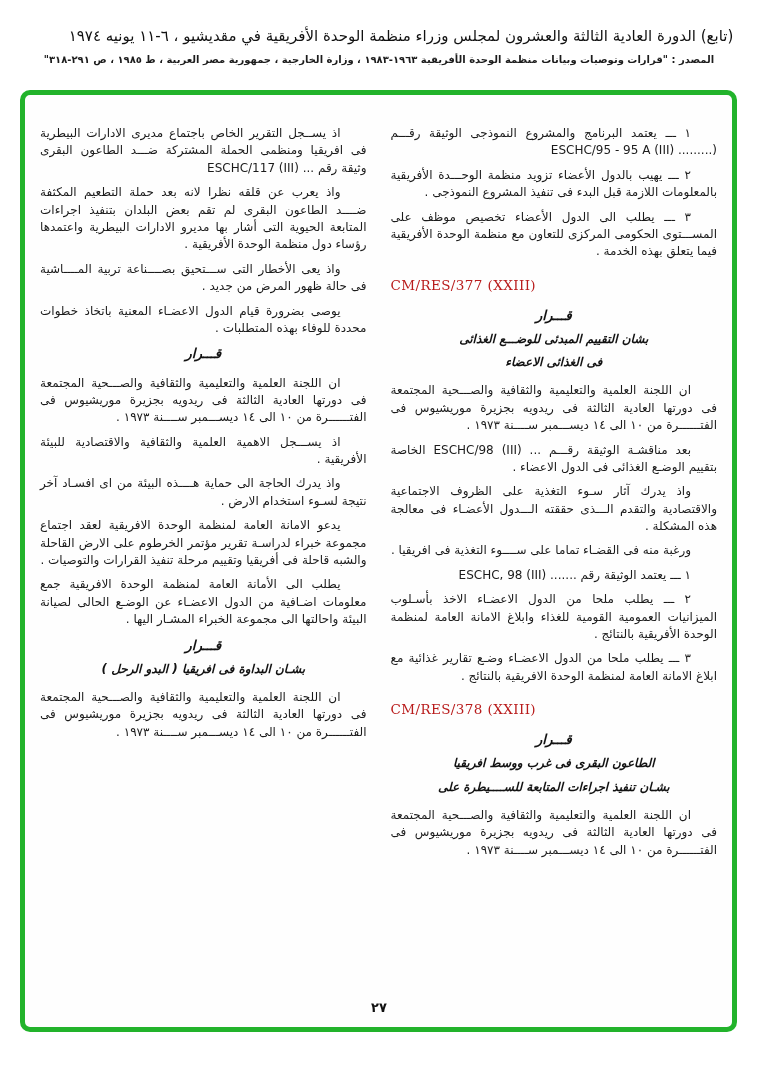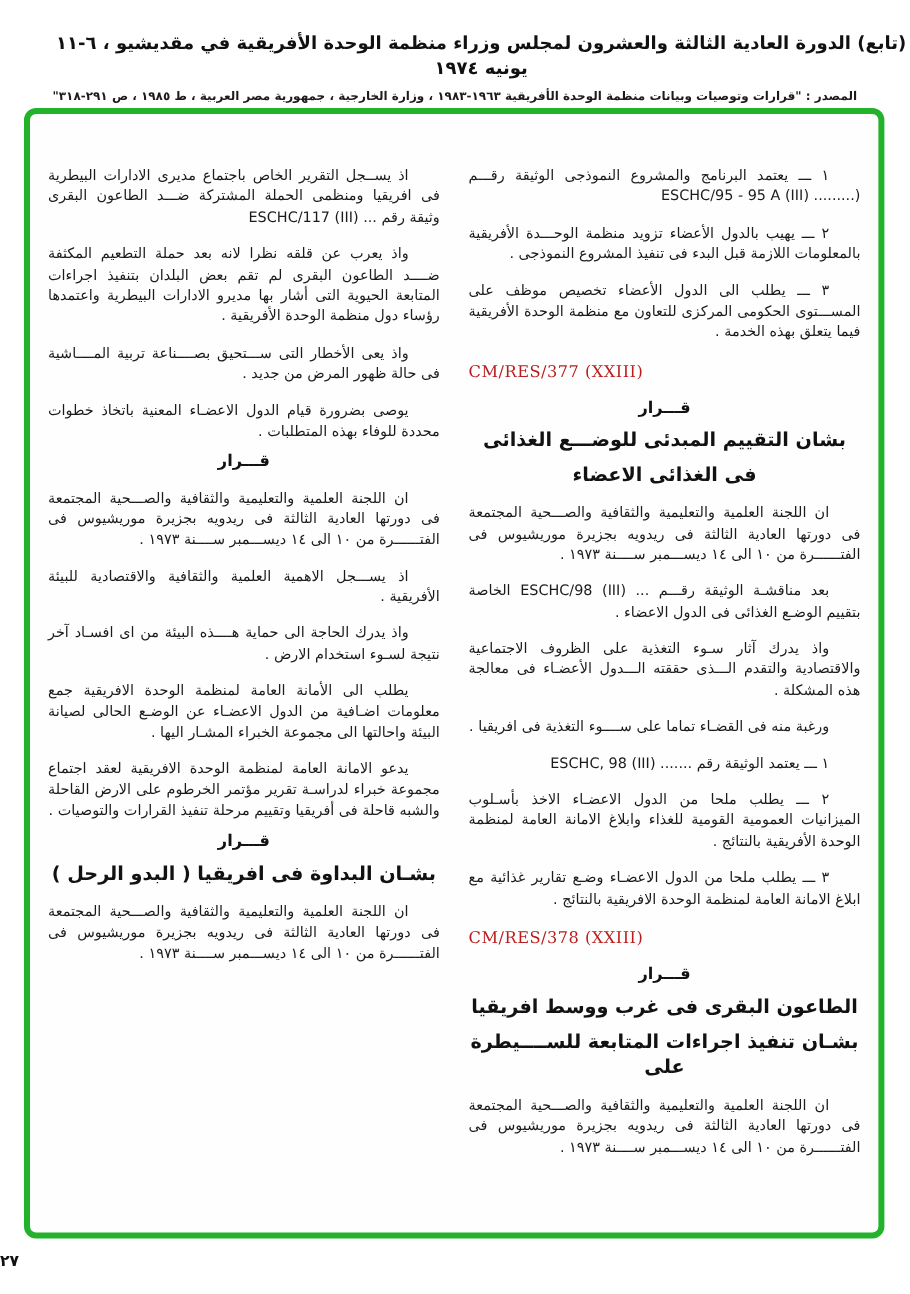--- a/index.html
+++ b/index.html
@@ -15,21 +15,21 @@
     font-family: "DejaVu Sans", sans-serif;
     color: #181818;
     direction: rtl;
   }
   .page-header {
     text-align: center;
     padding-top: 26px;
   }
   .doc-title {
     font-size: 15px;
-    font-weight: bold;
+    font-weight: normal;
     line-height: 1.4;
     color: #111;
     padding-left: 44px;
   }
   .doc-source {
     font-size: 10px;
     font-weight: bold;
     margin-top: 7px;
     color: #1c1c1c;
     letter-spacing: 0.1px;
@@ -56,53 +56,54 @@
   }
   .col {
     flex: 1 1 0;
     min-width: 0;
   }
   .para, .item {
     font-size: 12px;
     line-height: 1.45;
     text-align: justify;
     text-indent: 26px;
-    margin: 13px 0 7px 0;
+    margin: 0 0 7px 0;
     color: #1b1b1b;
   }
   .code {
     direction: ltr;
     text-align: left;
     font-family: "DejaVu Serif", serif;
     font-size: 13.5px;
     letter-spacing: 0.4px;
     margin: 16px 0 13px 0;
     color: #b91c1c;
   }
   .heading {
     margin: 4px 0 12px 0;
+    font-style: italic;
   }
   .heading-line {
     text-align: center;
     font-weight: bold;
-    font-size: 16px;
+    font-size: 12px;
     line-height: 1.35;
     margin: 7px 0;
     color: #121212;
   }
   .heading-main {
     font-size: 13.5px;
     letter-spacing: 0.5px;
   }
   .page-number {
     position: absolute;
     left: 0;
     right: 0;
-    top: 1044px;
-    text-align: left;
+    top: 1000px;
+    text-align: center;
     font-weight: bold;
     font-size: 13px;
     letter-spacing: 1px;
     color: #111;
   }
 </style>
 </head>
 <body>
 
 <div class="page-header">
@@ -141,22 +142,22 @@
         <div class="para">اذ يســجل التقرير الخاص باجتماع مديرى الادارات البيطرية فى افريقيا ومنظمى الحملة المشتركة ضـــد الطاعون البقرى وثيقة رقم ... (ESCHC/117 (III</div>
         <div class="para">واذ يعرب عن قلقه نظرا لانه بعد حملة التطعيم المكثفة ضــــد الطاعون البقرى لم تقم بعض البلدان بتنفيذ اجراءات المتابعة الحيوية التى أشار بها مديرو الادارات البيطرية واعتمدها رؤساء دول منظمة الوحدة الأفريقية .</div>
         <div class="para">واذ يعى الأخطار التى ســـتحيق بصــــناعة تربية المــــاشية فى حالة ظهور المرض من جديد .</div>
         <div class="para">يوصى بضرورة قيام الدول الاعضـاء المعنية باتخاذ خطوات محددة للوفاء بهذه المتطلبات .</div>
         <div class="heading">
           <div class="heading-line heading-main">قـــرار</div>
         </div>
         <div class="para">ان اللجنة العلمية والتعليمية والثقافية والصـــحية المجتمعة فى دورتها العادية الثالثة فى ريدويه بجزيرة موريشيوس فى الفتــــــرة من ١٠ الى ١٤ ديســـمبر ســــنة ١٩٧٣ .</div>
         <div class="para">اذ يســـجل الاهمية العلمية والثقافية والاقتصادية للبيئة الأفريقية .</div>
         <div class="para">واذ يدرك الحاجة الى حماية هــــذه البيئة من اى افسـاد آخر نتيجة لسـوء استخدام الارض .</div>
+        <div class="para">يدعو الامانة العامة لمنظمة الوحدة الافريقية لعقد اجتماع مجموعة خبراء لدراسـة تقرير مؤتمر الخرطوم على الارض القاحلة والشبه قاحلة فى أفريقيا وتقييم مرحلة تنفيذ القرارات والتوصيات .</div>
         <div class="para">يطلب الى الأمانة العامة لمنظمة الوحدة الافريقية جمع معلومات اضـافية من الدول الاعضـاء عن الوضـع الحالى لصيانة البيئة واحالتها الى مجموعة الخبراء المشـار اليها .</div>
-        <div class="para">يدعو الامانة العامة لمنظمة الوحدة الافريقية لعقد اجتماع مجموعة خبراء لدراسـة تقرير مؤتمر الخرطوم على الارض القاحلة والشبه قاحلة فى أفريقيا وتقييم مرحلة تنفيذ القرارات والتوصيات .</div>
         <div class="heading">
           <div class="heading-line heading-main">قـــرار</div>
           <div class="heading-line">بشـان البداوة فى افريقيا ( البدو الرحل )</div>
         </div>
         <div class="para">ان اللجنة العلمية والتعليمية والثقافية والصـــحية المجتمعة فى دورتها العادية الثالثة فى ريدويه بجزيرة موريشيوس فى الفتــــــرة من ١٠ الى ١٤ ديســـمبر ســــنة ١٩٧٣ .</div>
       </div>
     </div>
 </div>
 
 <div class="page-number">٢٧</div>

